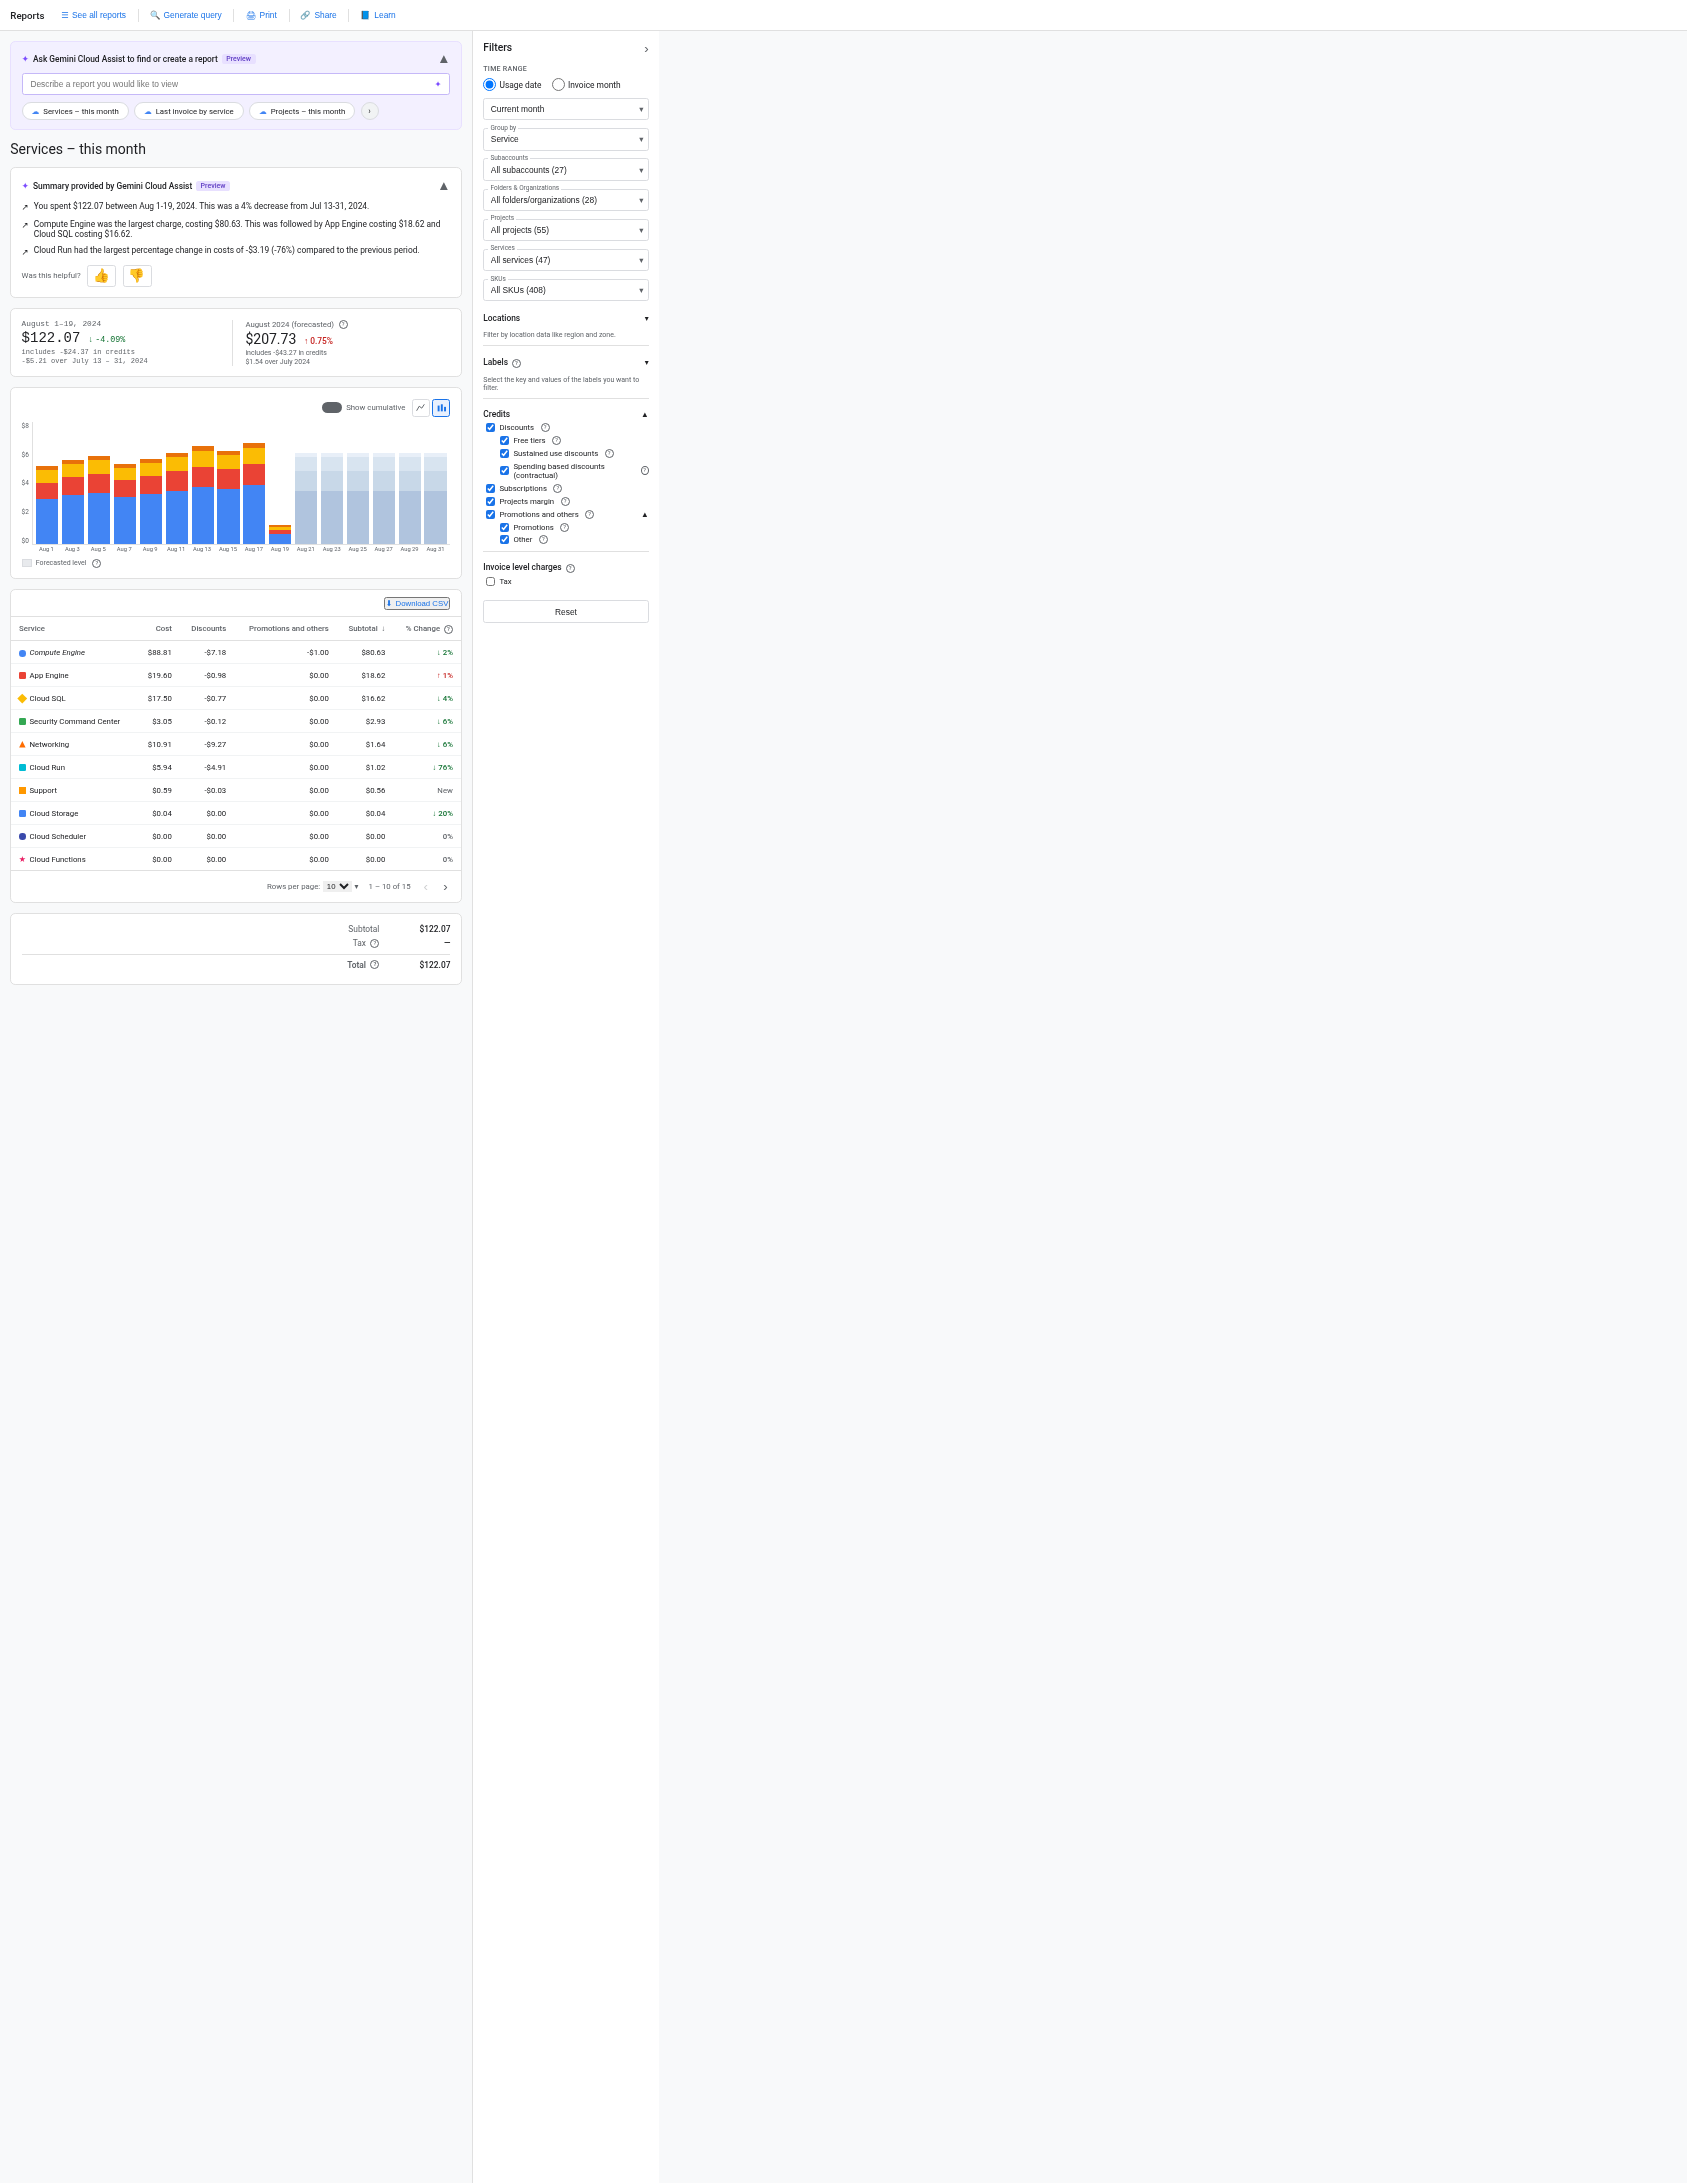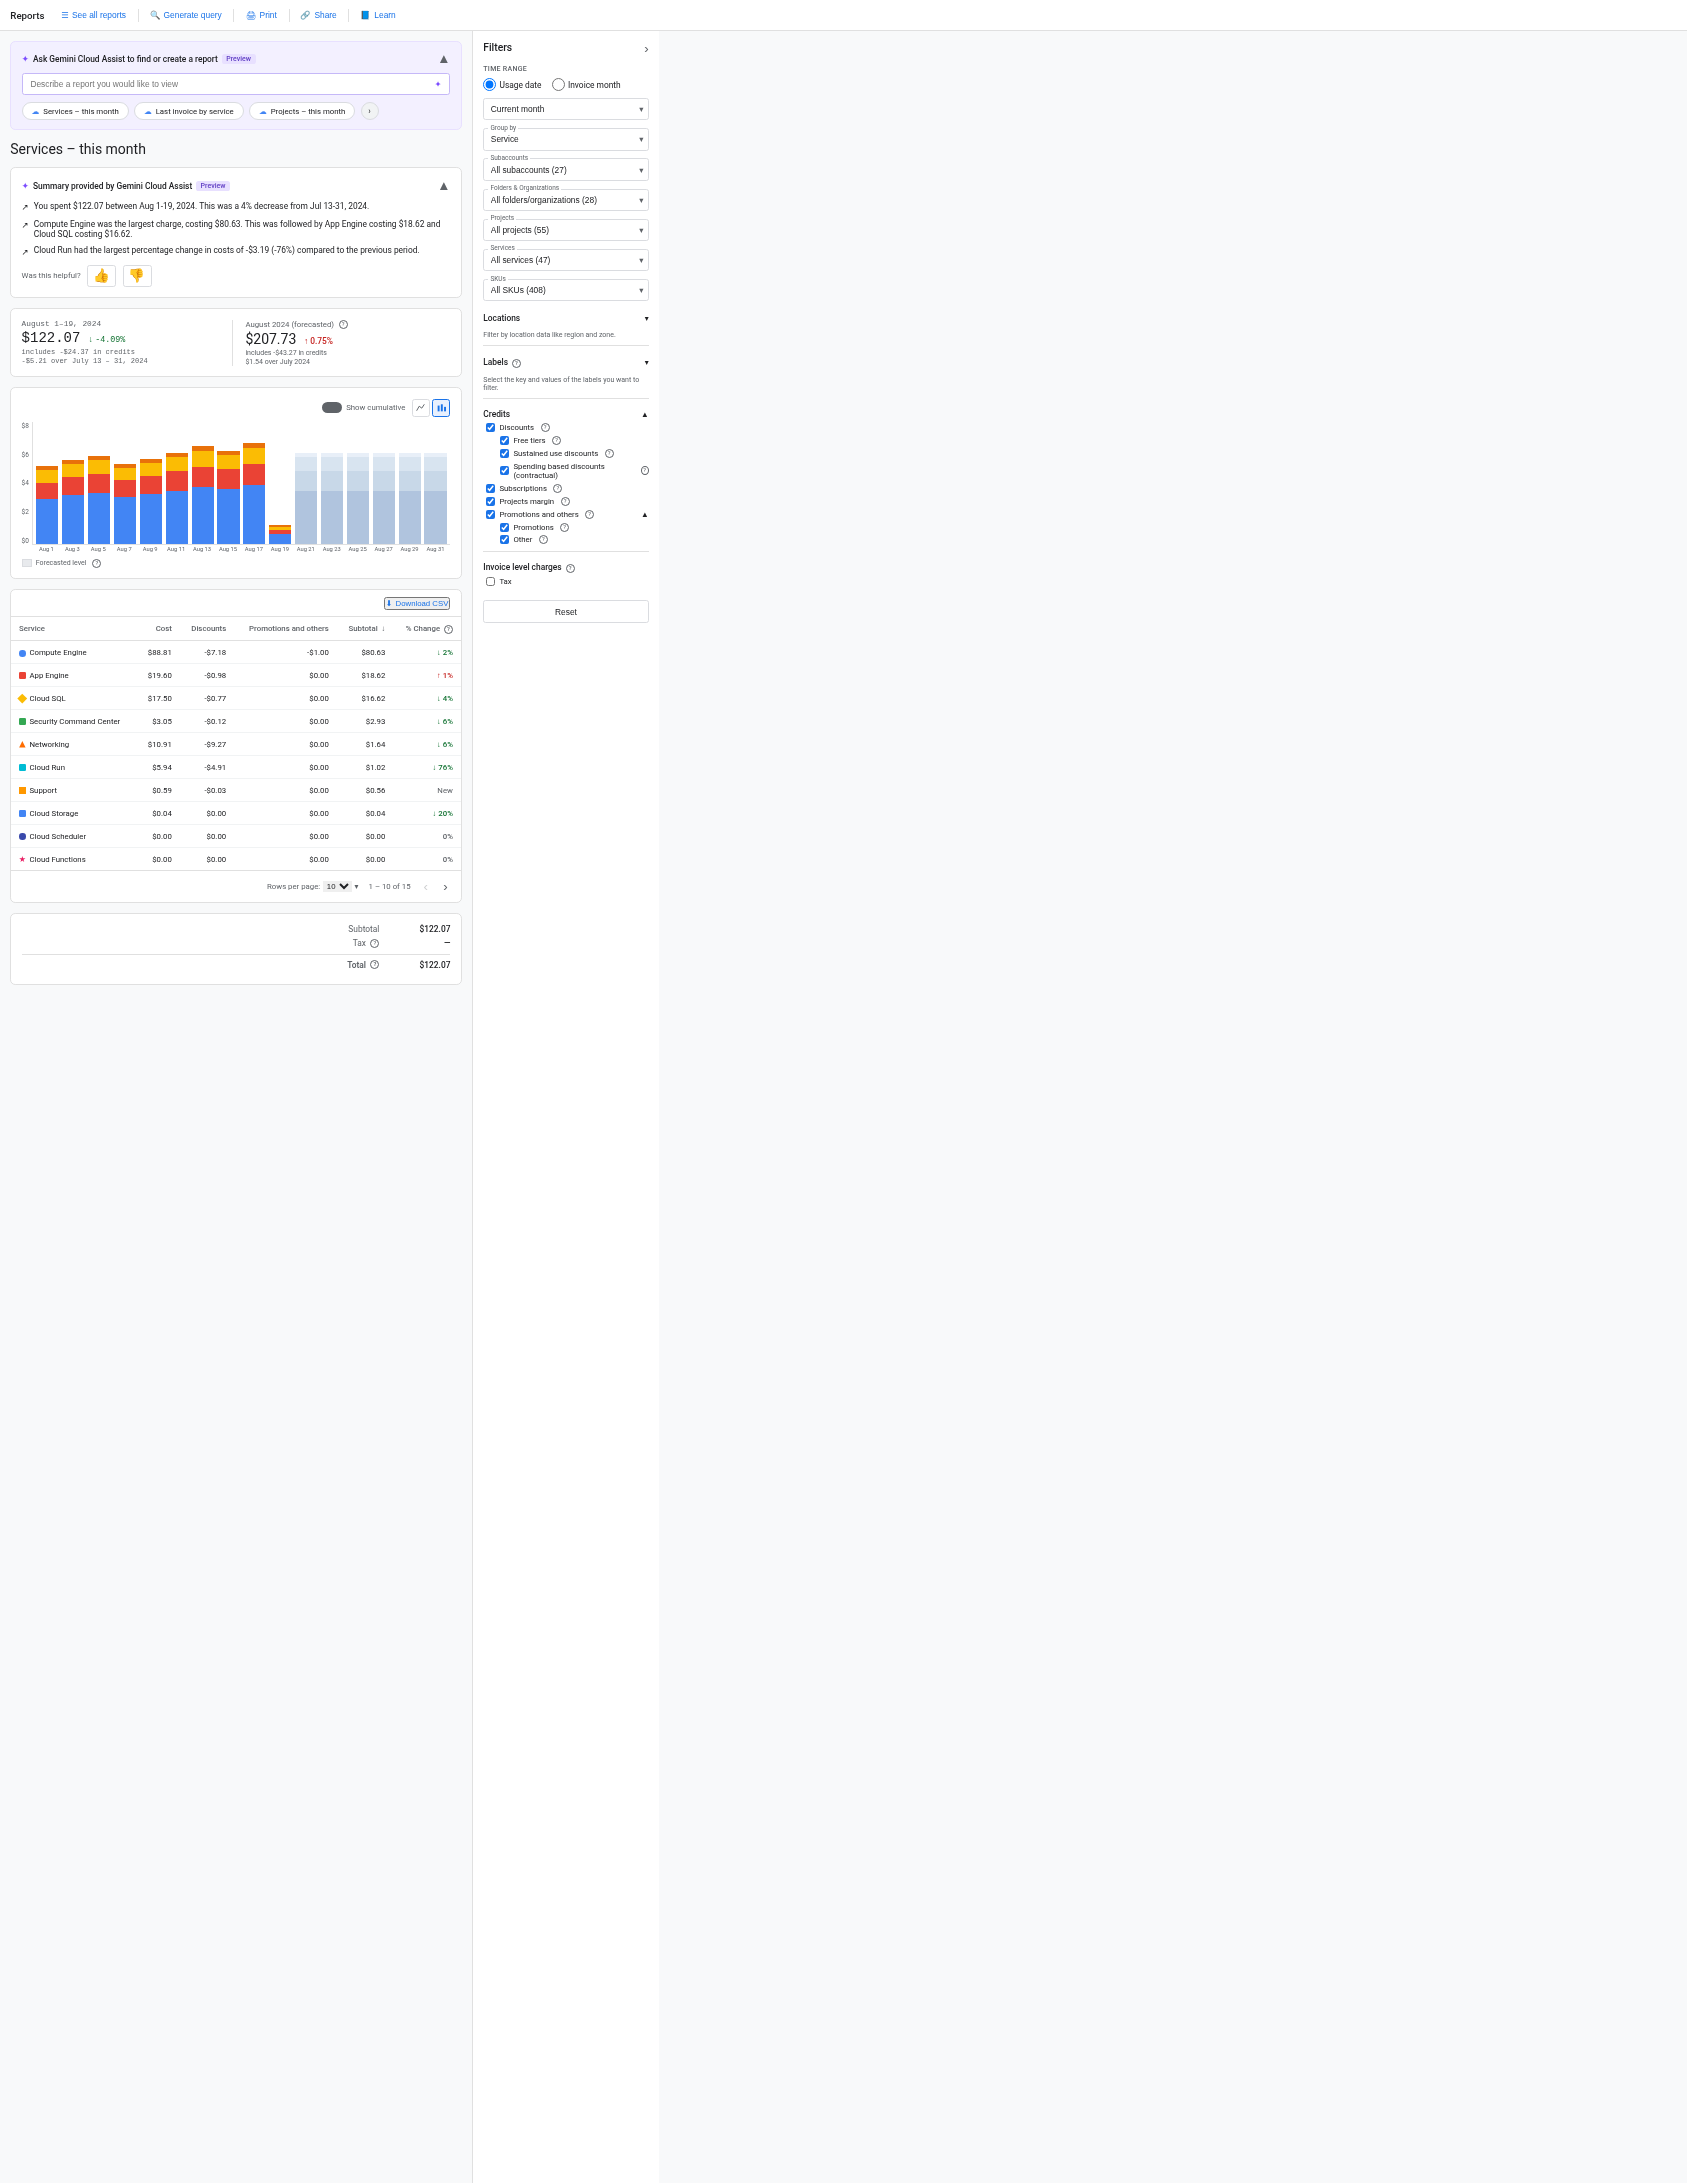--- a/index.html
+++ b/index.html
@@ -462,21 +462,21 @@
             <th class="right">
               <span>% Change</span>
               <span class="help-icon">?</span>
             </th>
           </tr>
         </thead>
         <tbody id="table-body">
 
         <tr>
       <td>
-        <div style="display:flex;align-items:flex-end;gap:3.9px;">
+        <div style="display:flex;align-items:flex-end;gap:3.9px;font-style:italic;">
           <div style="width:6.5px;height:6.5px;flex-shrink:0;background:#4285f4;border-radius:50%;"></div>
           <span>Compute Engine</span>
         </div>
       </td>
       <td class="right">$88.81</td>
       <td class="right">-$7.18</td>
       <td class="right">-$1.00</td>
       <td class="right">$80.63</td>
       <td class="right" style="color:#137333;font-weight:500;">↓ 2%</td>
     </tr>

